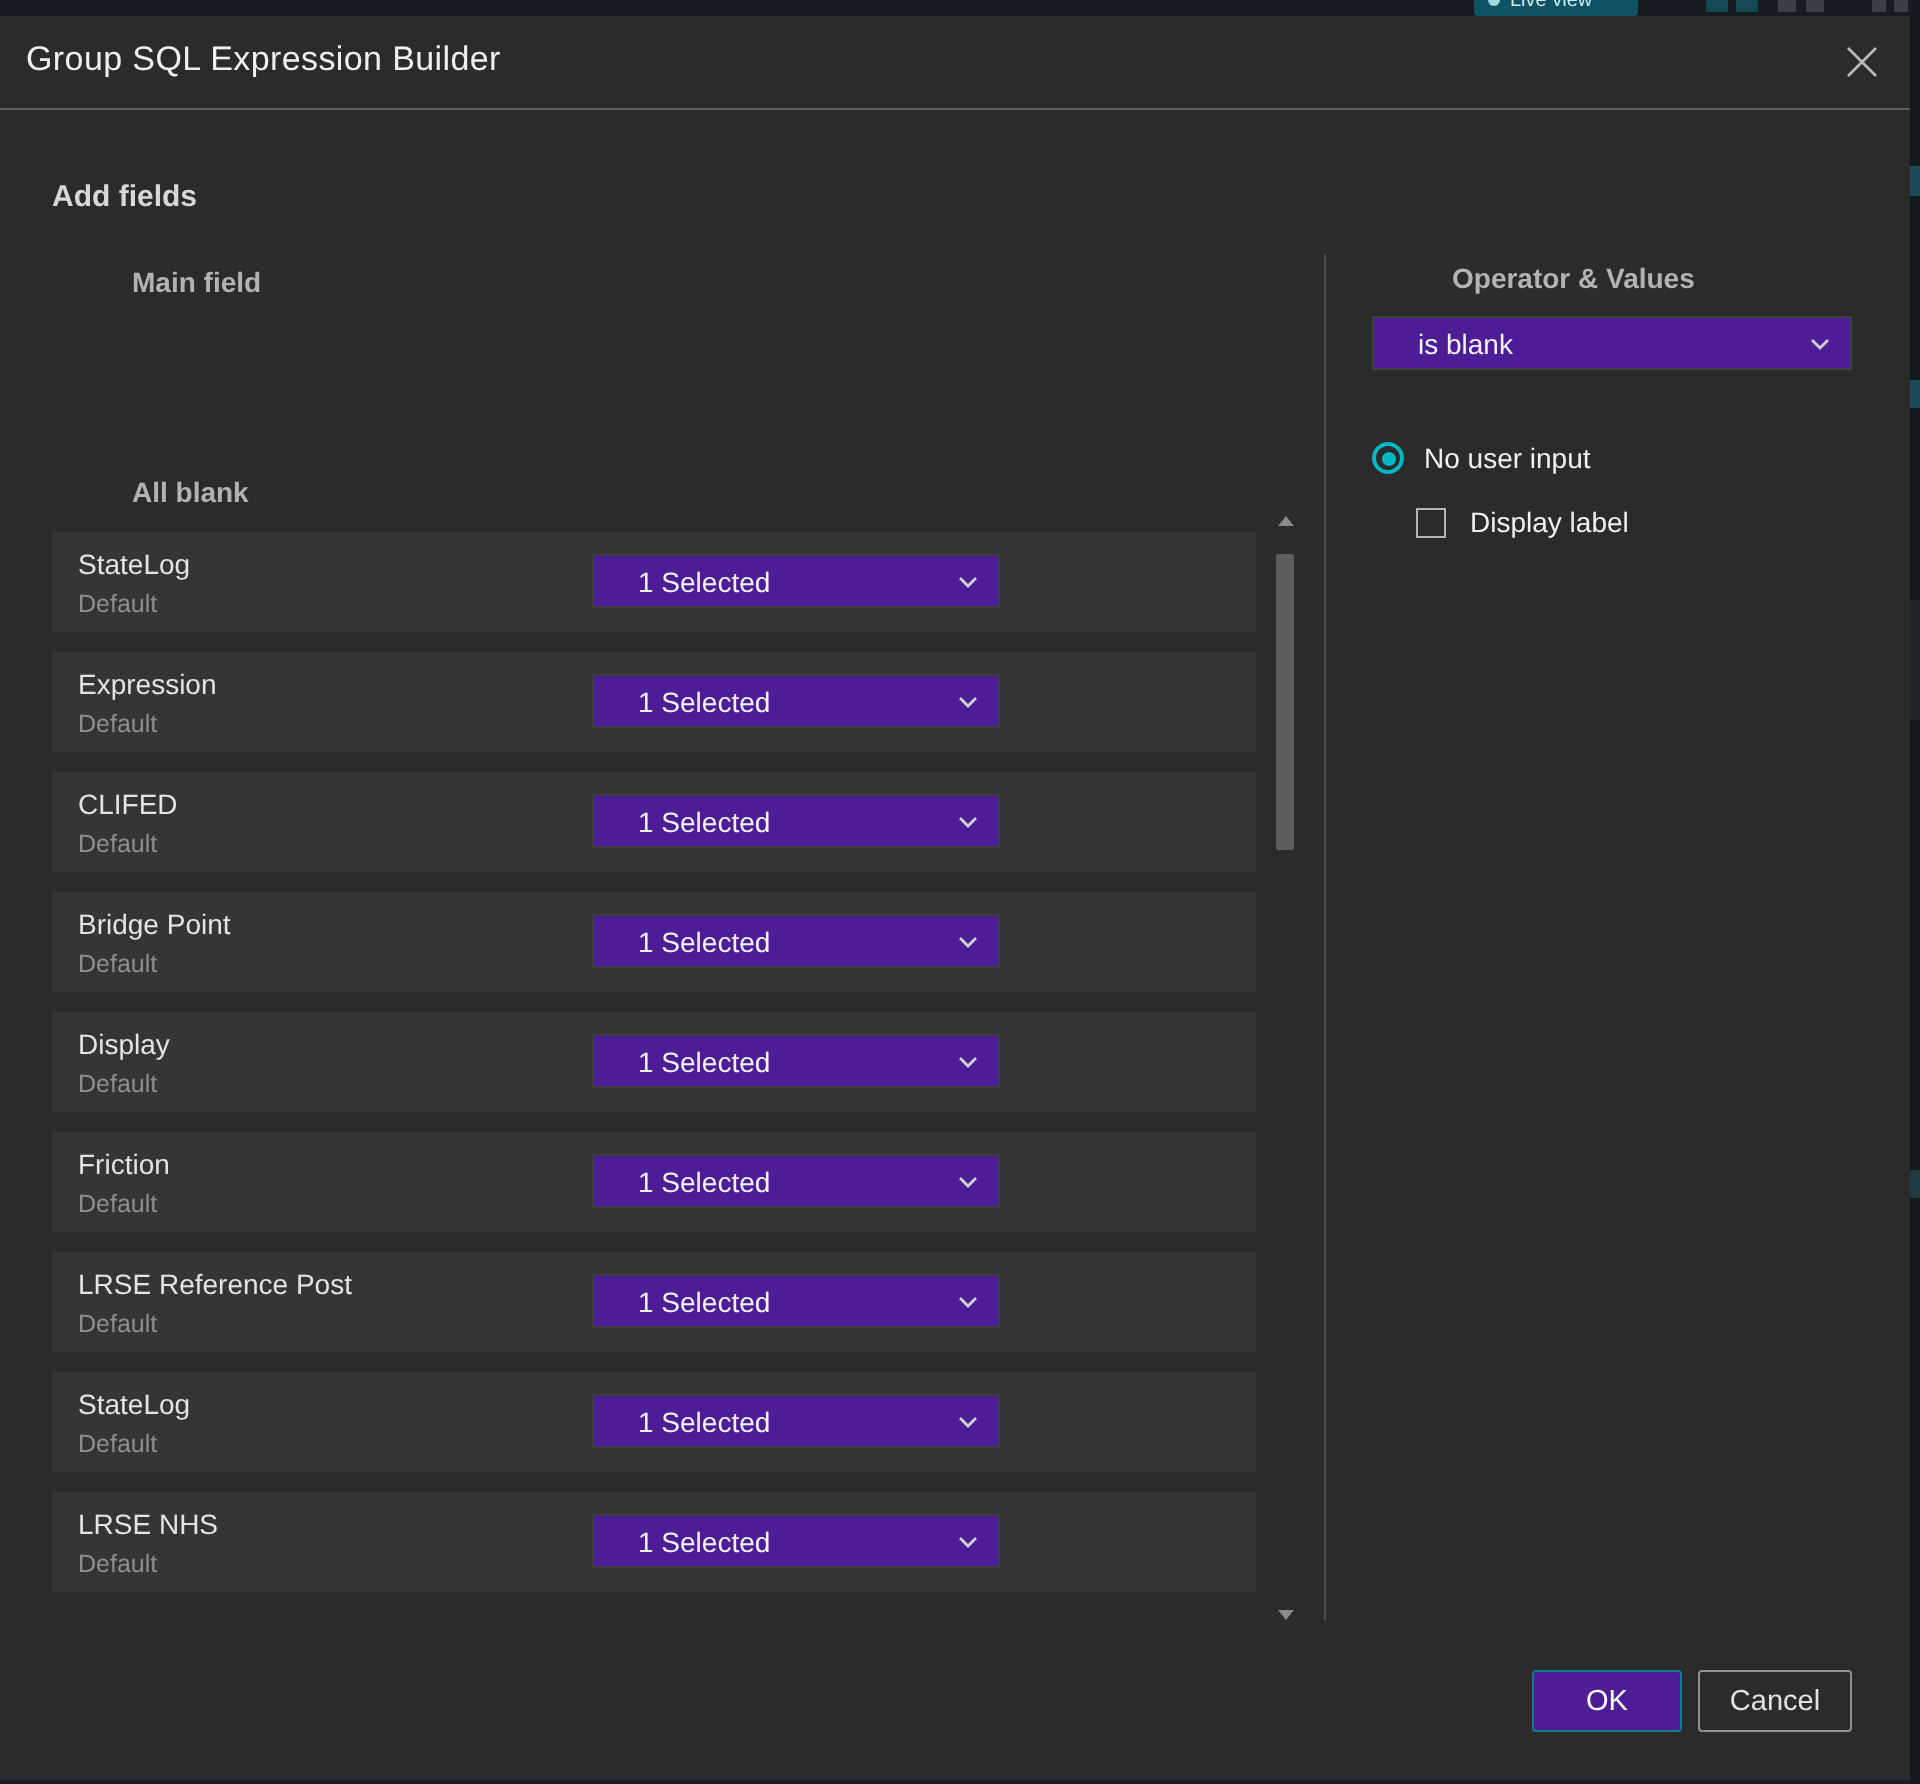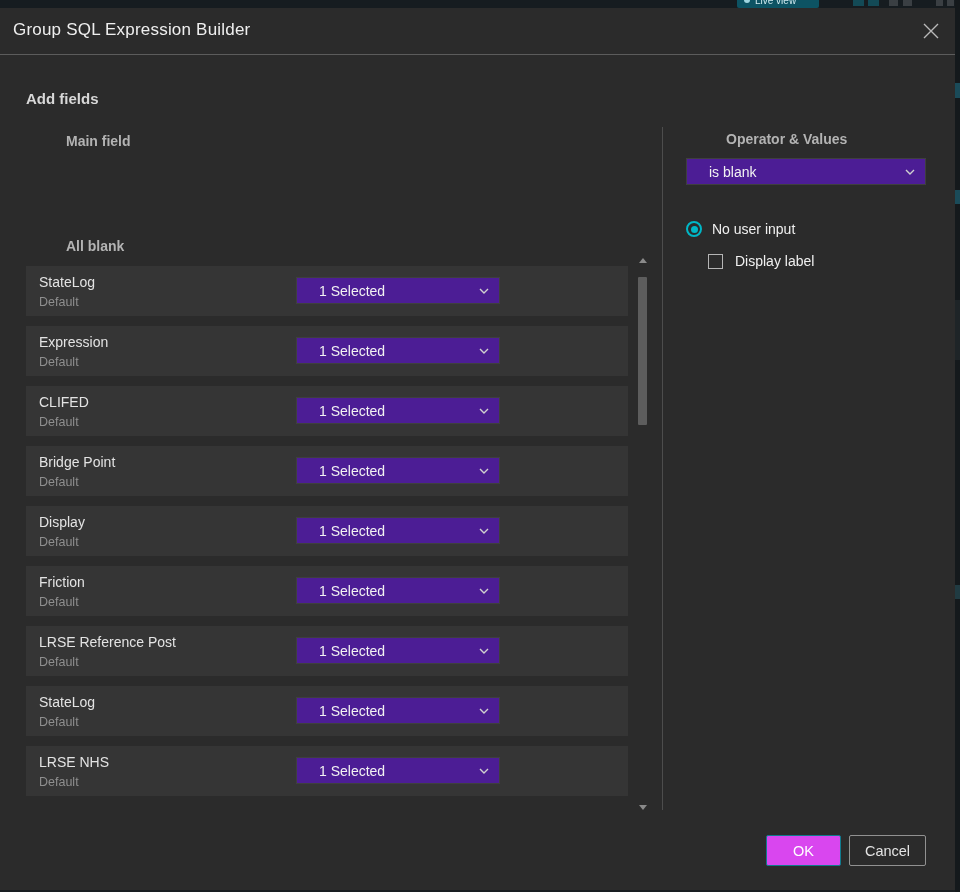--- a/index.html
+++ b/index.html
@@ -102,21 +102,21 @@
   .radio-row .lbl, .check-row .lbl { font-size:14px; color:#f0f0f0; }
 
   .check-row { position:absolute; left:708px; top:245px; display:flex; align-items:center; gap:12px; cursor:pointer; }
   .checkbox { width:15px; height:15px; border:1px solid #b5b5b5; background:transparent; }
 
   
   .btn {
     position:absolute; height:31px; font-size:14.5px; border-radius:2px;
     display:flex; align-items:center; justify-content:center; cursor:pointer;
   }
-  .btn-ok { left:766px; top:827px; width:75px; background:#d946ef; color:#ffffff; border:1px solid #0f7b8d; }
+  .btn-ok { left:766px; top:827px; width:75px; background:#4c1d95; color:#ffffff; border:1px solid #0f7b8d; }
   .btn-cancel { left:849px; top:827px; width:77px; background:transparent; color:#e3e3e3; border:1px solid #919191; }
 </style>
 </head>
 <body>
 
 <div class="top-strip">
   <div class="live-view-btn">
     <span class="live-dot"></span>
     <span>Live view</span>
   </div>

